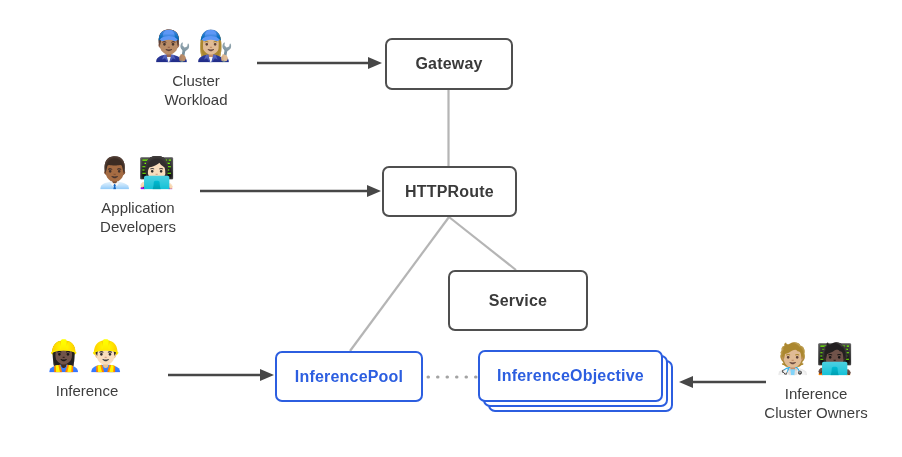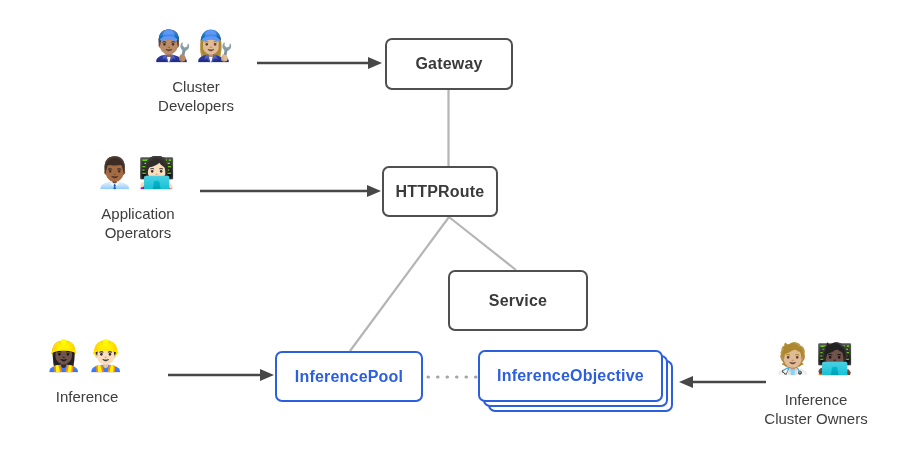--- a/index.html
+++ b/index.html
@@ -26,21 +26,21 @@
     font-weight:700;font-size:16px;color:var(--node-text-gray);letter-spacing:.2px;}
   .node.blue{border-color:var(--accent-blue);color:var(--accent-blue);text-align:right;}
   .stack{position:absolute;}
   .stack .layer{position:absolute;background:#fff;border:2px solid var(--accent-blue);
     border-radius:7px;width:185px;height:52px;}
   .stack .l3{left:10px;top:10px;}
   .stack .l2{left:5px;top:5px;}
   .stack .front{position:absolute;left:0;top:0;width:185px;height:52px;}
   .actor{position:absolute;display:flex;flex-direction:column;align-items:center;text-align:center;}
   .emojis{font-size:30px;line-height:40px;height:42px;white-space:nowrap;letter-spacing:4px;}
-  .actor-label{font-size:15px;line-height:19px;color:var(--label-text-gray);margin-top:9px;}
+  .actor-label{font-size:15px;line-height:19px;color:var(--label-text-gray);margin-top:3px;}
 </style>
 </head>
 <body>
 
 <div class="canvas">
 
   <svg class="connectors" viewBox="0 0 902 457">
     <defs>
       <marker id="ah" viewBox="0 0 14 12" markerWidth="14" markerHeight="12" refX="1" refY="6" orient="auto" markerUnits="userSpaceOnUse">
         <path class="arrowhead-path" d="M0,0 L14,6 L0,12 Z"></path>
@@ -54,41 +54,41 @@
     <line class="dotted" x1="428" y1="377" x2="476" y2="377"></line>
 
     <line class="arrow" x1="257" y1="63" x2="369" y2="63" marker-end="url(#ah)"></line>
     <line class="arrow" x1="200" y1="191" x2="368" y2="191" marker-end="url(#ah)"></line>
     <line class="arrow" x1="168" y1="375" x2="261" y2="375" marker-end="url(#ah)"></line>
     <line class="arrow" x1="766" y1="382" x2="692" y2="382" marker-end="url(#ah)"></line>
   </svg>
 
   <div class="actor" style="left:126px;top:26px;width:140px;">
     <div class="emojis"><span>👨🏽‍🔧</span><span>👩🏼‍🔧</span></div>
-    <div class="actor-label"><span>Cluster</span><br><span>Developers</span></div>
+    <div class="actor-label"><span>Cluster</span><br><span>Workload</span></div>
   </div>
 
   <div class="actor" style="left:58px;top:153px;width:160px;">
     <div class="emojis"><span>👨🏾‍💼</span><span>👩🏻‍💻</span></div>
-    <div class="actor-label"><span>Application</span><br><span>Operators</span></div>
+    <div class="actor-label"><span>Application</span><br><span>Developers</span></div>
   </div>
 
   <div class="actor" style="left:7px;top:336px;width:160px;">
     <div class="emojis"><span>👷🏿‍♀️</span><span>👷🏻‍♂️</span></div>
     <div class="actor-label"><span>Inference</span><br></div>
   </div>
 
   <div class="actor" style="left:736px;top:339px;width:160px;">
     <div class="emojis"><span>🧑🏼‍⚕️</span><span>🧑🏿‍💻</span></div>
     <div class="actor-label"><span>Inference</span><br><span>Cluster Owners</span></div>
   </div>
 
   <div class="node" style="left:385px;top:38px;width:128px;height:52px;">Gateway</div>
 
-  <div class="node" style="left:382px;top:166px;width:116px;height:51px;">HTTPRoute</div>
+  <div class="node" style="left:382px;top:166px;width:135px;height:51px;">HTTPRoute</div>
 
   <div class="node" style="left:448px;top:270px;width:140px;height:61px;">Service</div>
 
   <div class="node blue" style="left:275px;top:351px;width:148px;height:51px;">InferencePool</div>
 
   <div class="stack" style="left:478px;top:350px;width:195px;height:56px;">
     <div class="layer l3"></div>
     <div class="layer l2"></div>
     <div class="node blue front">InferenceObjective</div>
   </div>

